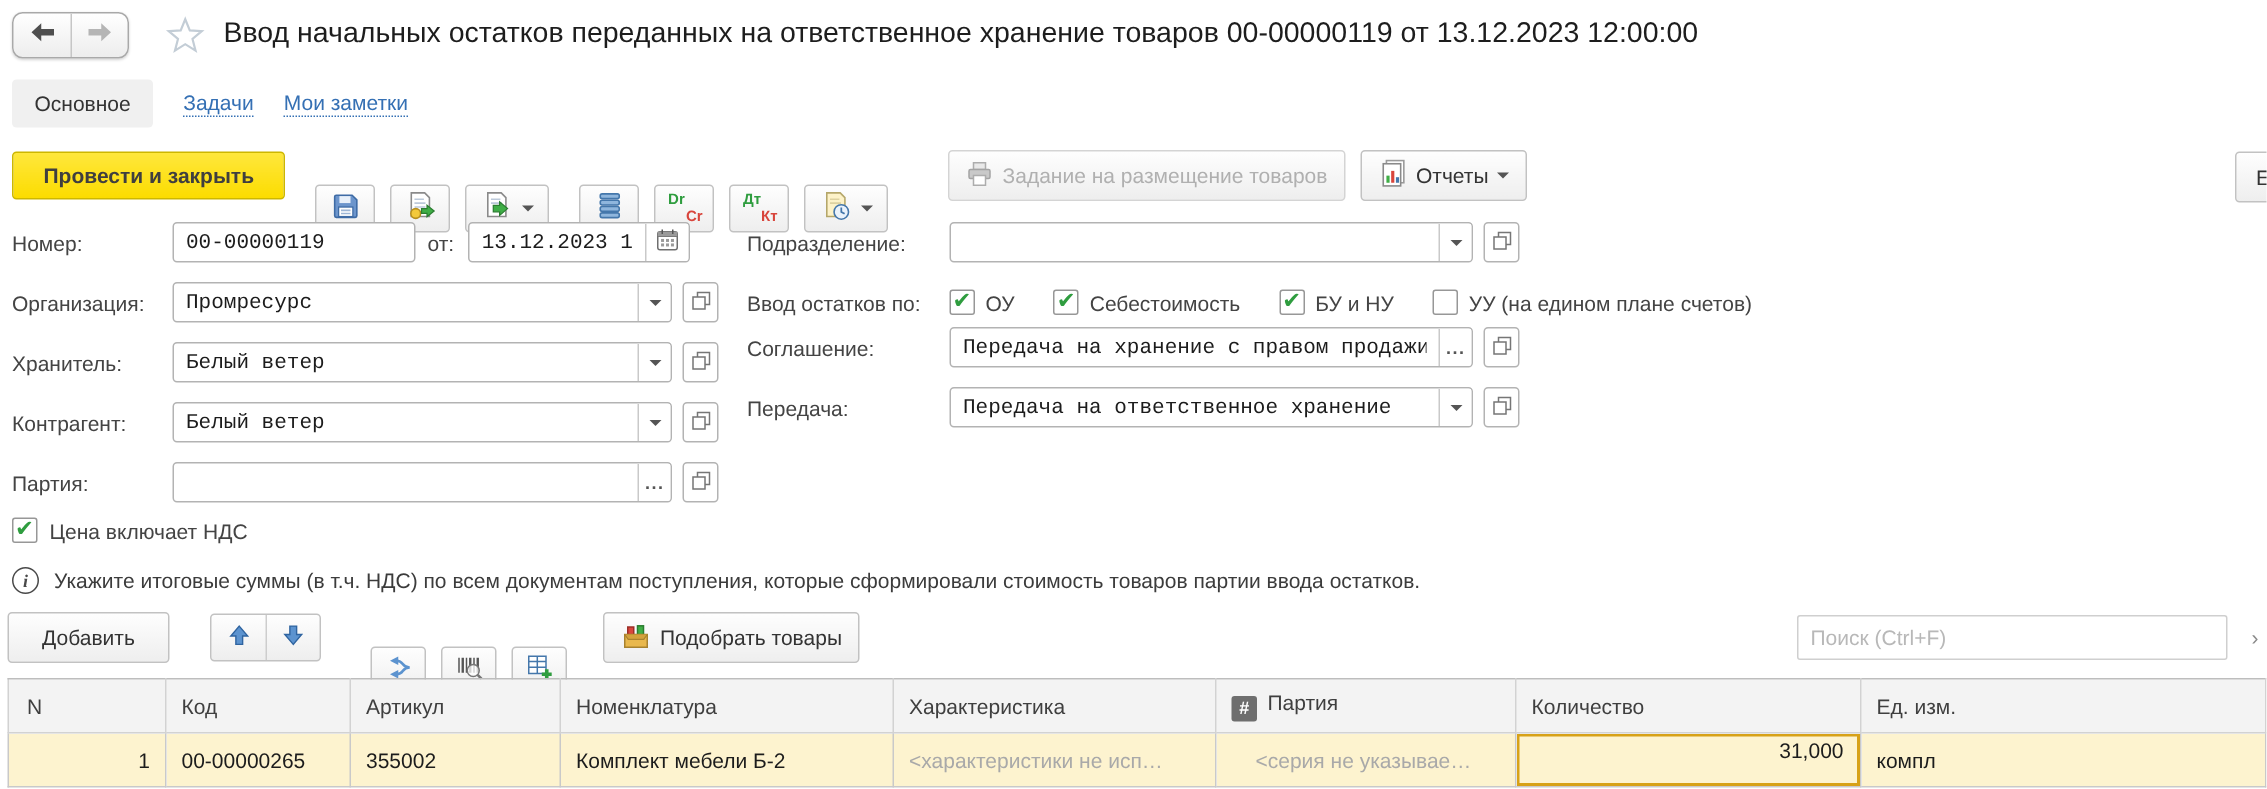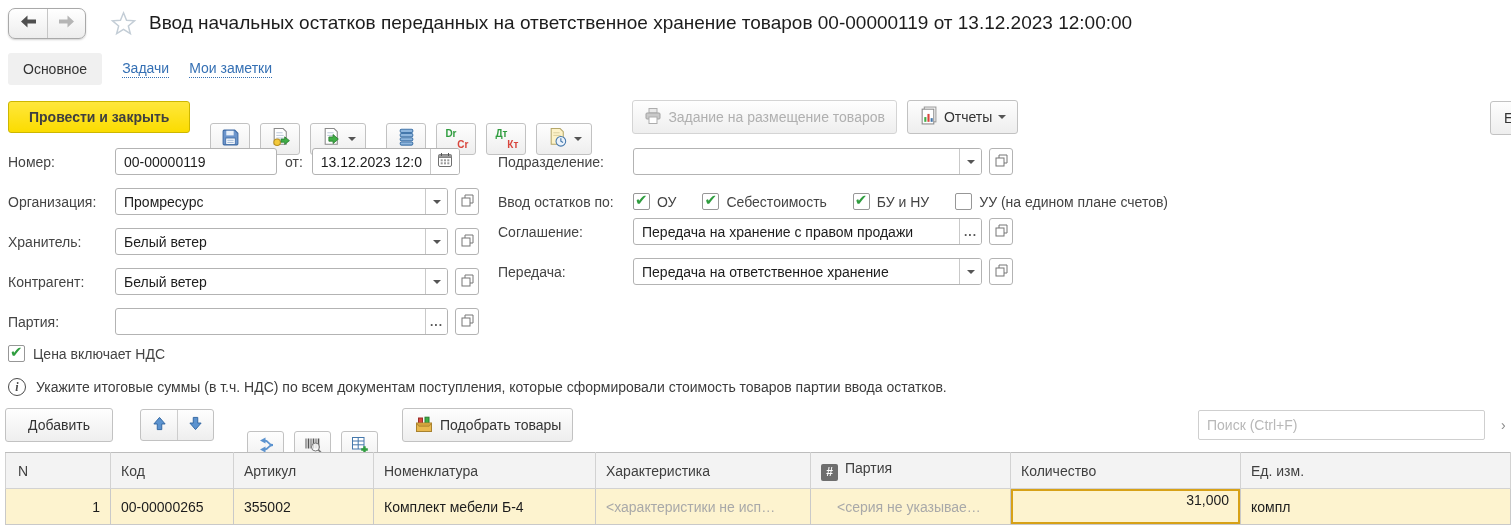--- a/index.html
+++ b/index.html
@@ -40,21 +40,21 @@
   .acct-icon .r { position:absolute; right:0; bottom:0; color:#d8453c; }
 
   
   .form-left  { position:absolute; top:148px; left:8px; }
   .form-right { position:absolute; top:148px; left:498px; }
   .frow { display:flex; align-items:center; height:27px; margin-bottom:13px; }
   .frow.tight { margin-bottom:3px; }
   .flabel { width:107px; flex:none; color:#444; }
   .form-right .flabel { width:135px; }
   .combo { display:flex; align-items:stretch; height:27px; border:1px solid #b3b3b3; border-radius:3px; background:#fff; overflow:hidden; }
-  .combo input { border:none; outline:none; flex:1; padding:0 8px; font-size:14px; color:#1c1c1c; font-family:Liberation Sans, sans-serif; min-width:0; background:transparent; }
+  .combo input { border:none; outline:none; flex:1; padding:0 8px; font-size:14px; color:#1c1c1c; font-family:Liberation Mono, monospace; min-width:0; background:transparent; }
   .combo .seg { width:22px; flex:none; border-left:1px solid #c9c9c9; display:flex; align-items:center; justify-content:center; cursor:pointer; background:#fff; }
   .combo .seg.cal { width:29px; }
   .ellipsis-txt { font-weight:bold; color:#555; letter-spacing:1px; font-size:12px; line-height:10px; }
   .openbtn { width:24px; height:27px; flex:none; margin-left:7px; border:1px solid #b3b3b3; border-radius:3px; background:#fff; display:flex; align-items:center; justify-content:center; cursor:pointer; }
   .w-num { width:162px; } .w-date { width:148px; } .w-main { width:333px; } .w-right { width:349px; }
   .lbl-ot { margin:0 9px 0 8px; color:#444; }
 
   
   .cb { width:17px; height:17px; flex:none; border:1px solid #979797; border-radius:2px; background:#fff; position:relative; cursor:pointer; }
   .cb.checked::after { content:"✔"; position:absolute; left:1px; top:-3px; font-size:15px; font-weight:bold; color:#2f9d3f; }
@@ -496,20 +496,20 @@
       </th>
       <th>Количество</th>
       <th>Ед. изм.</th>
     </tr>
   </thead>
   <tbody>
     <tr>
       <td class="c-n">1</td>
       <td>00-00000265</td>
       <td>355002</td>
-      <td>Комплект мебели Б-4</td>
+      <td>Комплект мебели Б-2</td>
       <td class="muted">&lt;характеристики не исп…</td>
       <td class="muted c-ser">&lt;серия не указывае…</td>
       <td class="c-qty">31,000</td>
       <td>компл</td>
     </tr>
   </tbody>
 </table>
 
 </body></html>

